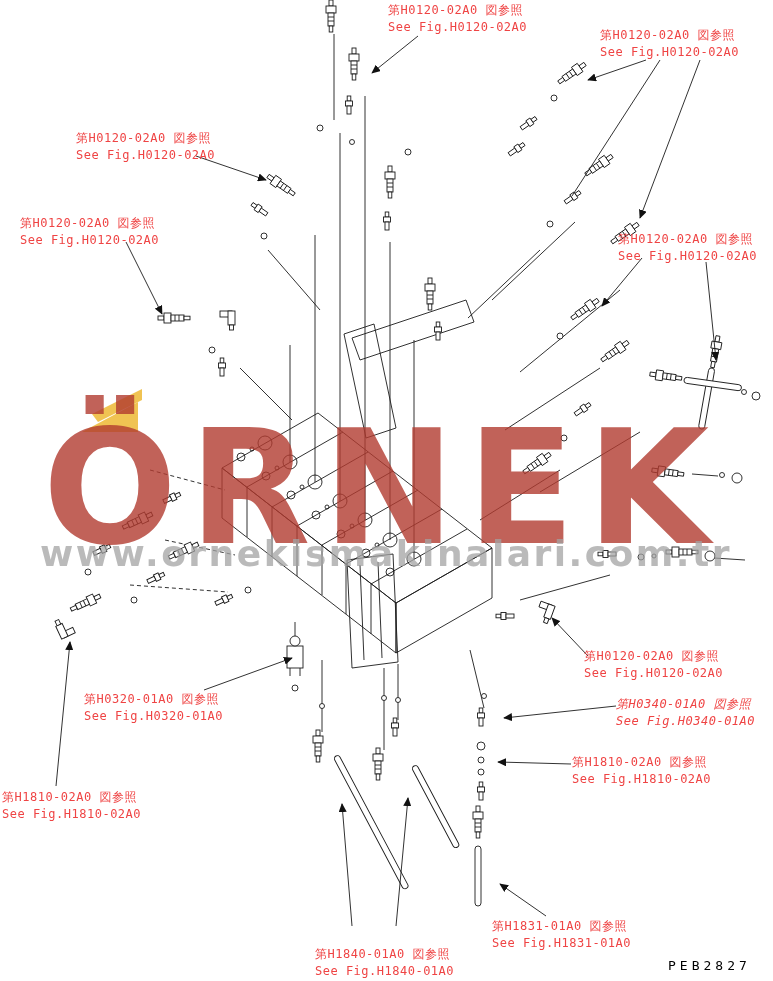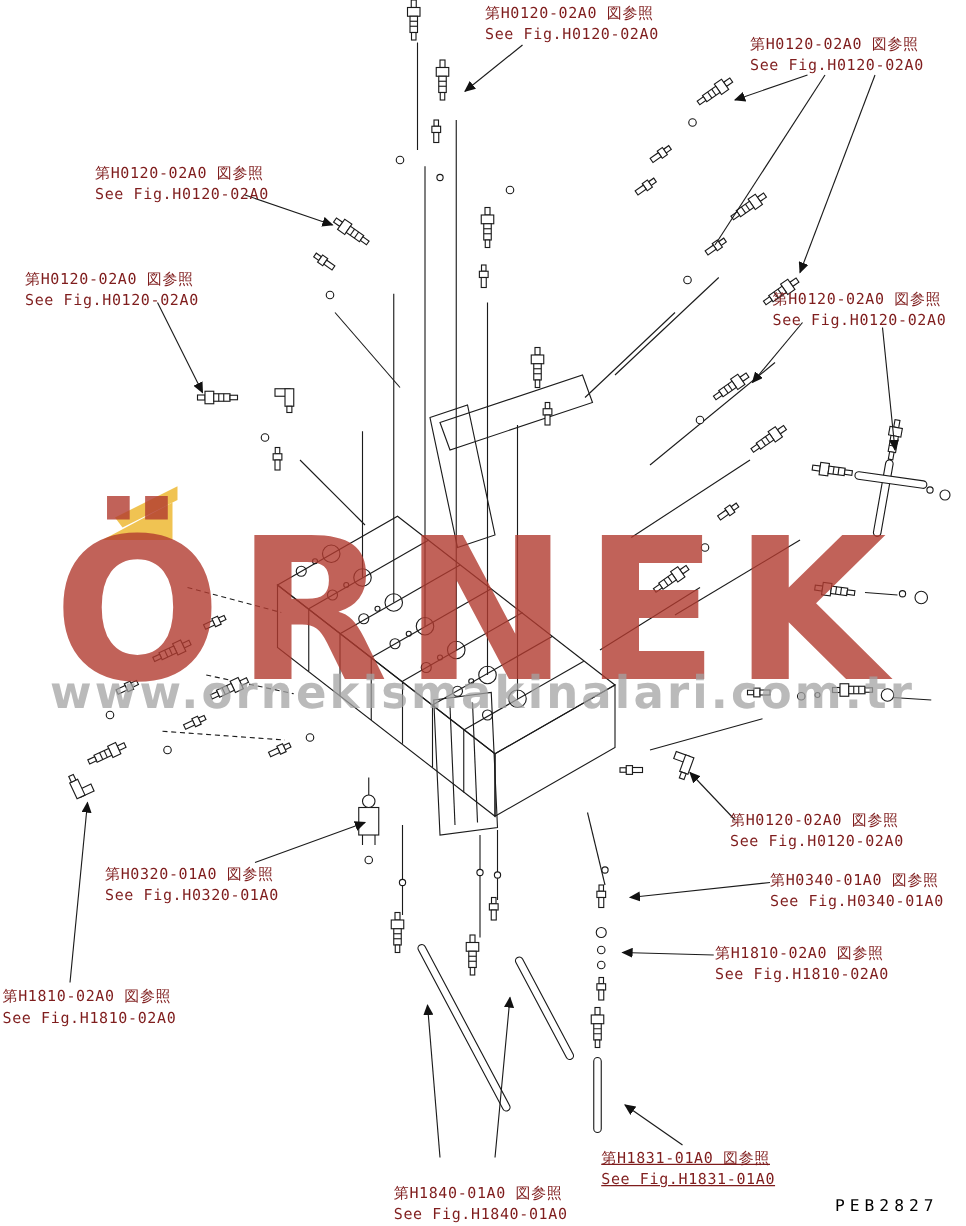--- a/index.html
+++ b/index.html
@@ -3,21 +3,21 @@
 <meta charset="utf-8">
 <style>
   html,body{margin:0;padding:0;background:#e8e8e8;}
   .canvas{
     position:relative; width:773px; height:981px; background:#ffffff;
     overflow:hidden; font-family:"DejaVu Sans Mono", monospace;
   }
   svg.diagram{position:absolute; left:0; top:0;}
   .ref-label{
     position:absolute; font-size:12px; line-height:17px;
-    letter-spacing:0.5px; color:#7f1d1d; white-space:nowrap;
+    letter-spacing:0.5px; color:#ef4444; white-space:nowrap;
   }
   .drawing-number{
     position:absolute; left:668px; top:958px; font-size:13px;
     letter-spacing:4px; color:#000000;
   }
 </style>
 </head>
 <body>
 
 <div class="canvas">
@@ -264,21 +264,21 @@
 <div class="ref-label" style="left:618px; top:231px;">
   <div>第H0120-02A0 図参照</div>
   <div>See Fig.H0120-02A0</div>
 </div>
 
 <div class="ref-label" style="left:584px; top:648px;">
   <div>第H0120-02A0 図参照</div>
   <div>See Fig.H0120-02A0</div>
 </div>
 
-<div class="ref-label" style="left:616px; top:696px;">
+<div class="ref-label" style="left:616px; top:696px;font-style:italic;">
   <div>第H0340-01A0 図参照</div>
   <div>See Fig.H0340-01A0</div>
 </div>
 
 <div class="ref-label" style="left:572px; top:754px;">
   <div>第H1810-02A0 図参照</div>
   <div>See Fig.H1810-02A0</div>
 </div>
 
 <div class="ref-label" style="left:84px; top:691px;">
@@ -289,20 +289,20 @@
 <div class="ref-label" style="left:2px; top:789px;">
   <div>第H1810-02A0 図参照</div>
   <div>See Fig.H1810-02A0</div>
 </div>
 
 <div class="ref-label" style="left:315px; top:929px;margin-top:17px;">
   <div>第H1840-01A0 図参照</div>
   <div>See Fig.H1840-01A0</div>
 </div>
 
-<div class="ref-label" style="left:481px; top:918px;text-decoration:underline;">
+<div class="ref-label" style="left:492px; top:918px;">
   <div>第H1831-01A0 図参照</div>
   <div>See Fig.H1831-01A0</div>
 </div>
 
 <div class="drawing-number">PEB2827</div>
 
 </div>
 
 </body></html>

